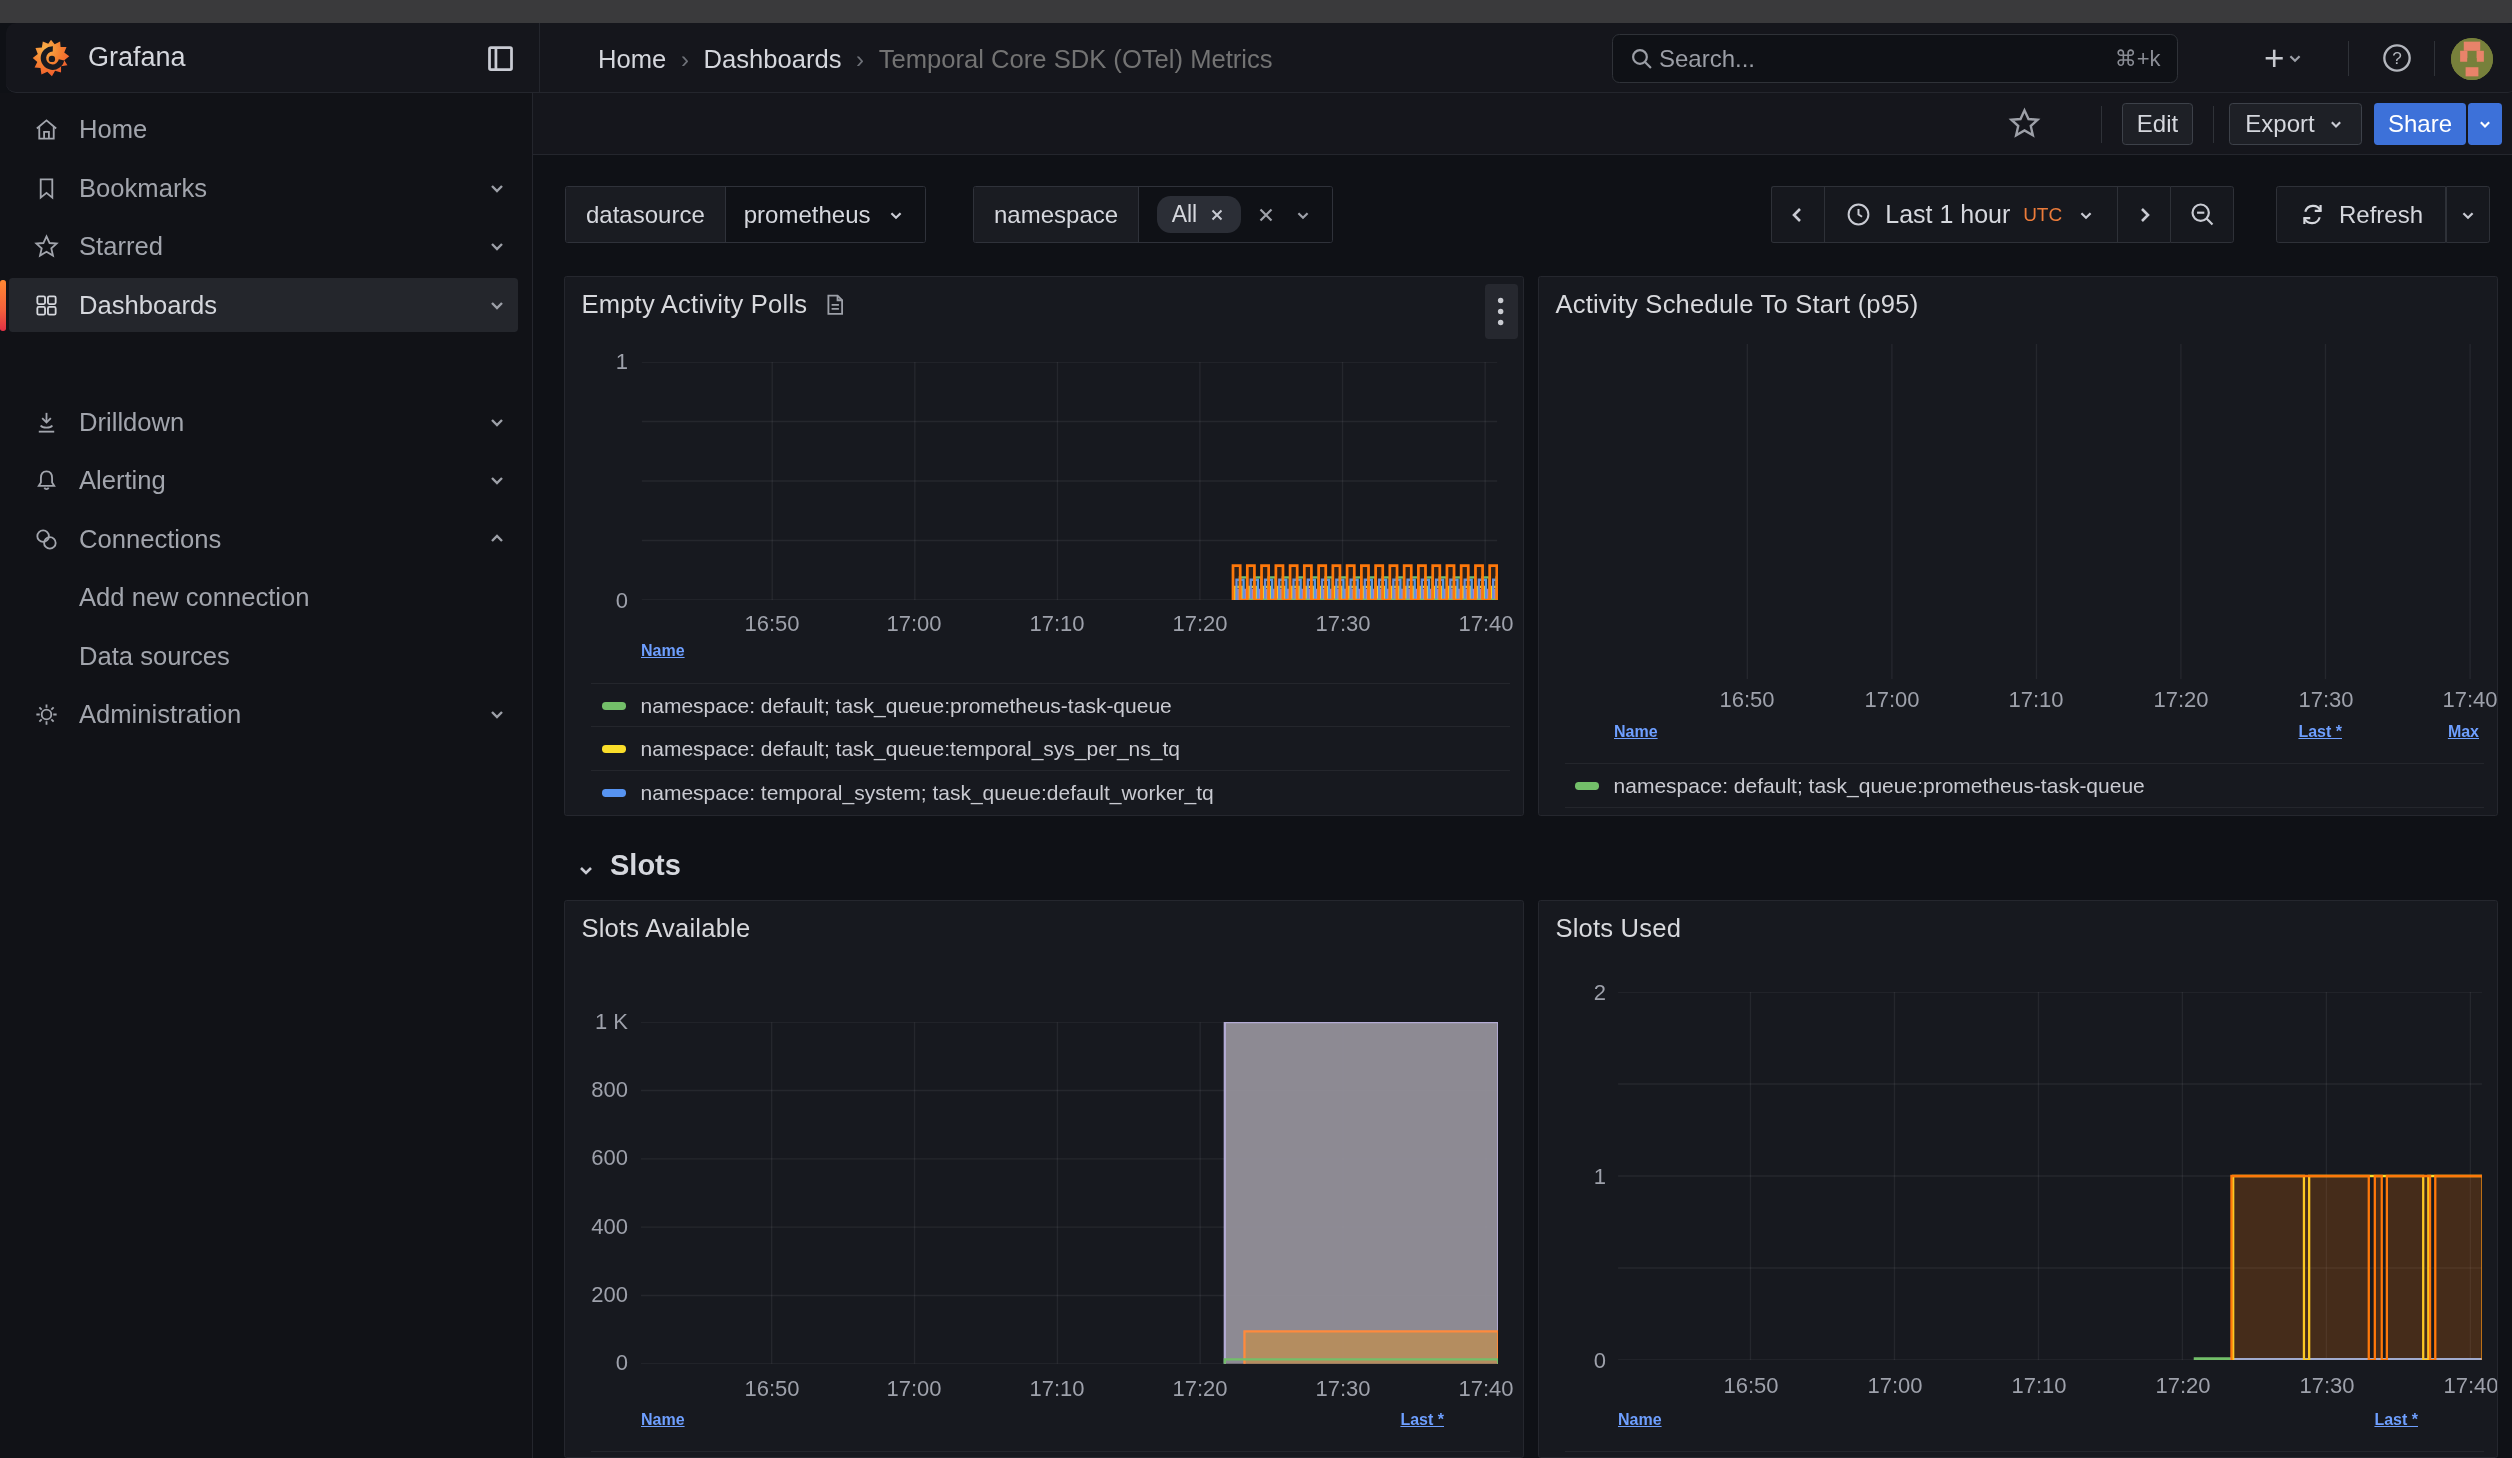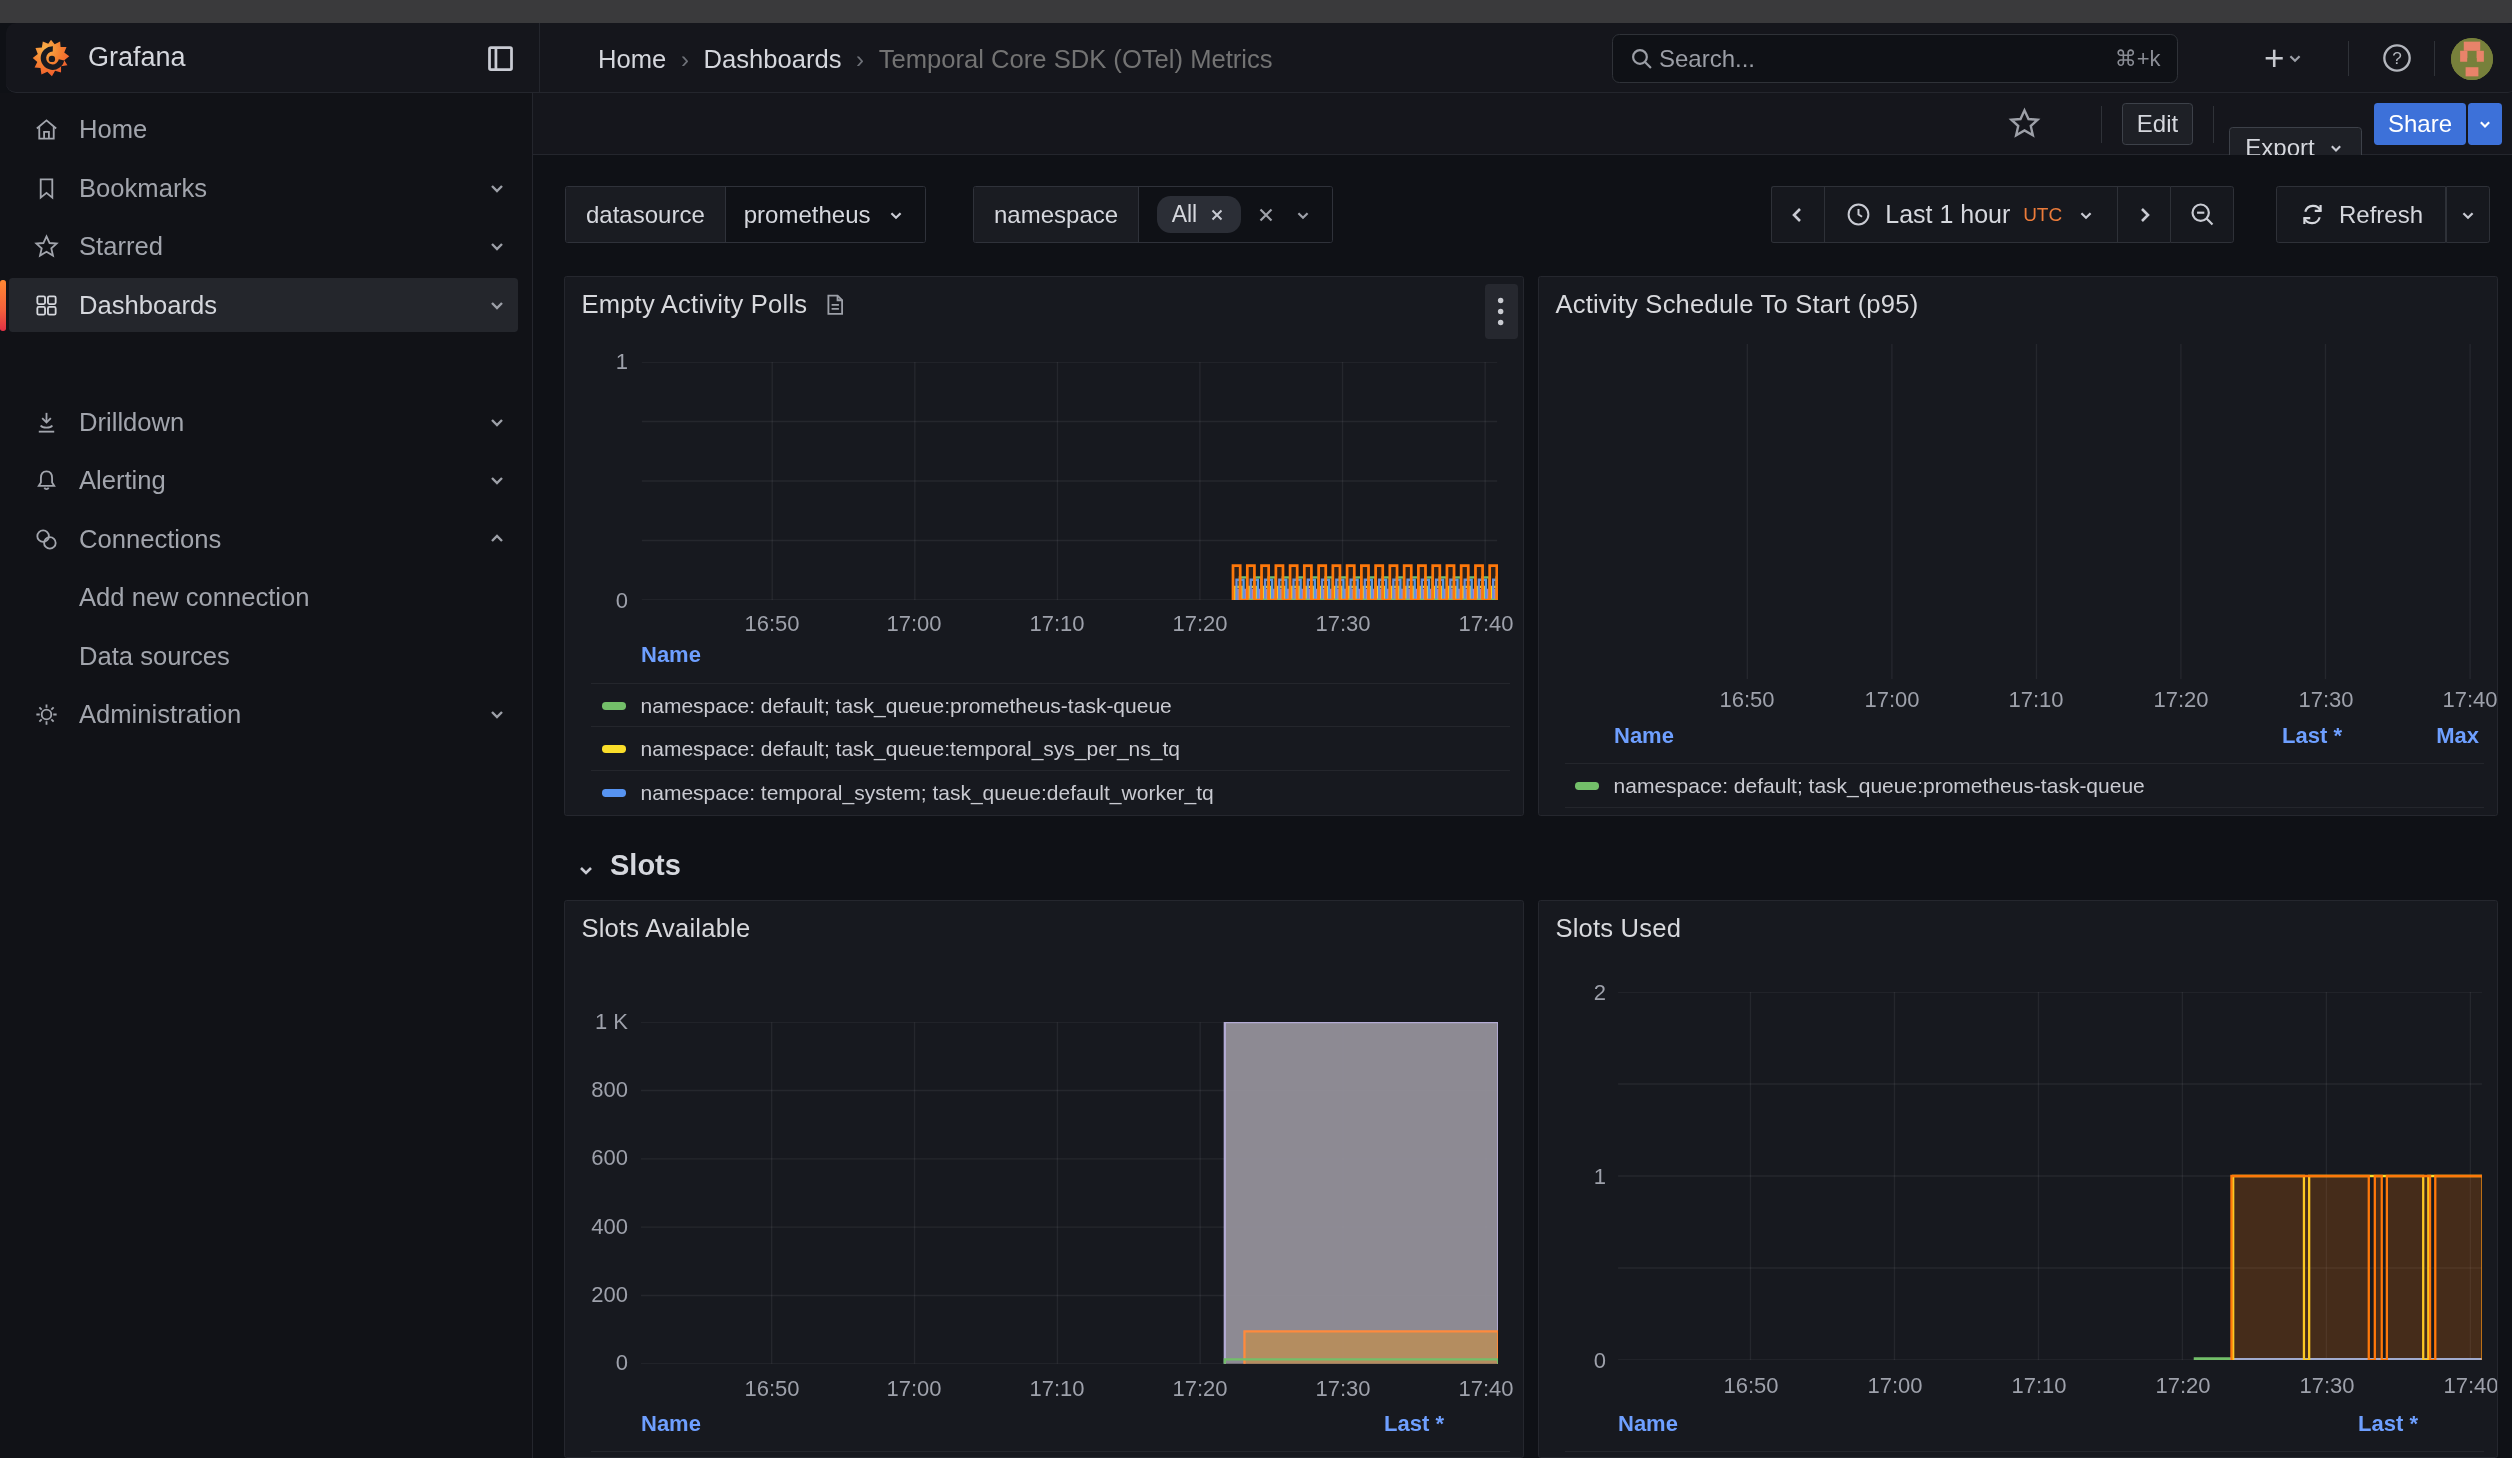--- a/index.html
+++ b/index.html
@@ -27,21 +27,21 @@
   .tb-sep{top:18px;width:0.9px;height:35px;background:#2F3238;}
   #help-btn{left:2372px;top:16.4px;width:38px;height:38px;color:#B3B6BD;}
   #avatar{left:2445px;top:14.6px;width:42px;height:42px;border-radius:50%;overflow:hidden;background:#77803B;}
   
   #toolbar{left:533px;top:93px;width:1980px;height:62px;background:#15161C;border-bottom:0.9px solid #24262D;}
   #fav-star{left:1474px;top:12.8px;width:35px;height:35px;color:#9DA0A8;}
   .tlb-sep{top:12.8px;width:0.9px;height:37px;background:#2F3238;}
   .btn{height:42px;border-radius:3.7px;display:flex;align-items:center;justify-content:center;
     font-size:24px;color:#D5D7DD;background:#1E2026;border:0.9px solid #3D4149;}
   #edit-btn{left:1589px;top:10px;width:71px;}
-  #export-btn{left:1696px;top:10px;width:133px;gap:11px;margin-top:24px;}
+  #export-btn{left:1696px;top:10px;width:133px;gap:11px;}
   #share-btn{left:1841px;top:10px;width:92px;background:#3D71D9;border:none;color:#FFFFFF;font-weight:500;}
   #share-caret{left:1935px;top:10px;width:34px;height:42px;background:#3D71D9;border-radius:3.7px;
     display:flex;align-items:center;justify-content:center;color:#fff;}
   
   #sidebar{left:0;top:93px;width:533px;height:1365px;background:#111217;border-right:0.9px solid #24262D;}
   .side-item{position:absolute;left:0;width:533px;height:58px;display:flex;align-items:center;color:#A2A5AD;}
   .side-item .ico{position:absolute;left:33px;width:27px;height:27px;display:flex;}
   .side-item .lbl{position:absolute;left:79px;font-size:25.6px;}
   .side-item .chev{position:absolute;right:24px;width:24px;height:24px;color:#9DA0A8;display:flex;}
   .side-item.child .lbl{left:79px;}
@@ -77,21 +77,21 @@
   #panel-1{left:1005px;top:121px;width:960px;height:540px;}
   #panel-2{left:31px;top:745px;width:960px;height:558px;}
   #panel-3{left:1005px;top:745px;width:960px;height:558px;}
   .panel-head{position:absolute;left:0;top:0;right:0;height:55px;display:flex;align-items:center;padding-left:16.4px;gap:14.6px;}
   .panel-title{font-size:25.6px;font-weight:500;color:#D8D9DD;letter-spacing:0.2px;}
   .desc-icon{width:25.6px;height:25.6px;color:#9DA0A8;display:flex;}
   .kebab{position:absolute;right:5.5px;top:7.3px;width:33px;height:55px;background:#26282F;border-radius:3.7px;
     display:flex;align-items:center;justify-content:center;color:#C9CBD1;}
   .ylab{position:absolute;font-size:22px;color:#9EA1AB;text-align:right;}
   .xlab{position:absolute;font-size:22px;color:#9EA1AB;text-align:center;width:128px;}
-  .lg-head{position:absolute;font-size:22px;font-weight:600;color:#6E9FFF;}
+  .lg-head{position:absolute;font-size:16px;font-weight:600;color:#6E9FFF;text-decoration:underline;}
   .lg-row{position:absolute;left:25.6px;right:12.8px;height:44px;border-top:0.9px solid #24262C;}
   .lg-swatch{position:absolute;width:24px;height:8.2px;border-radius:3.7px;top:18px;}
   .lg-label{position:absolute;top:10px;font-size:21px;color:#C9CAD1;white-space:nowrap;}
   .lg-bottom{position:absolute;left:25.6px;right:12.8px;height:0.9px;background:#24262C;}
   
   #slots-row{left:41px;top:676px;height:51px;display:flex;align-items:flex-end;gap:12px;color:#D5D7DD;}
   #slots-row .chev{width:24px;height:24px;color:#C9CBD3;display:flex;}
   #slots-title{font-size:29px;font-weight:600;}
   svg{display:block;}
 </style>

